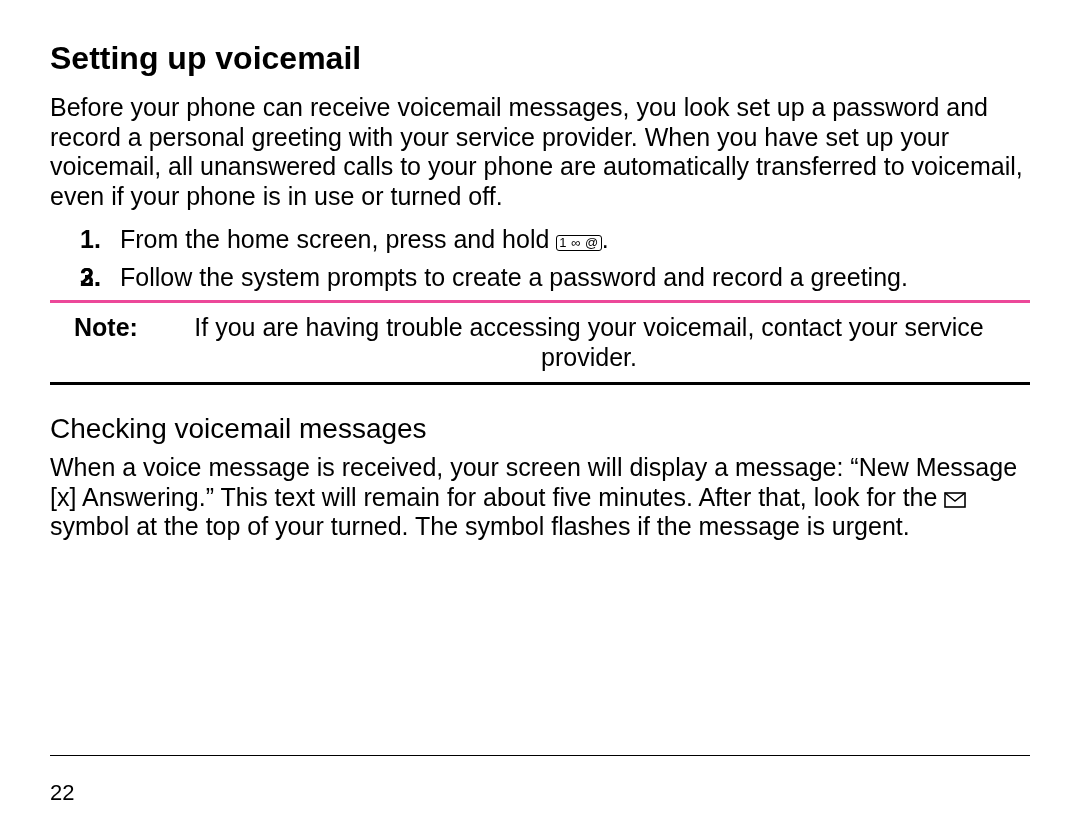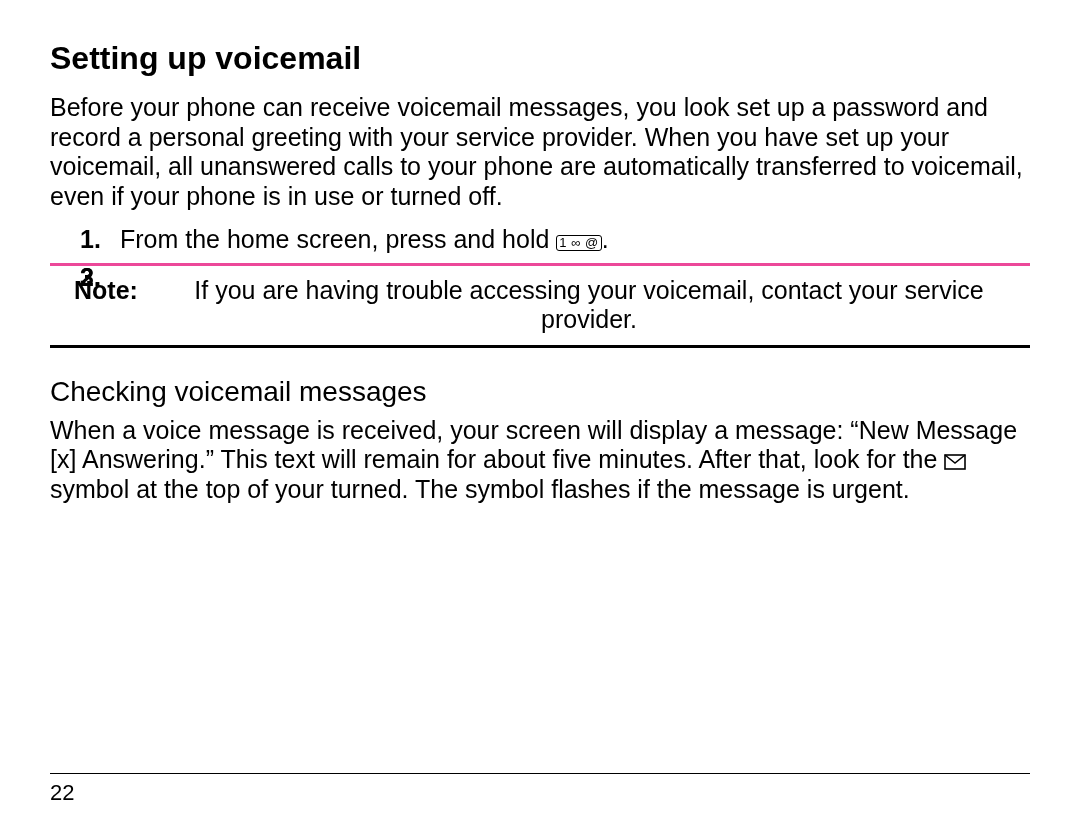--- a/index.html
+++ b/index.html
@@ -78,21 +78,21 @@
       display: inline-block;
       vertical-align: -2px;
     }
     .envelope-icon svg { display: block; }
     .footer {
       position: absolute;
       bottom: 28px;
       left: 50px;
       right: 50px;
       border-top: 1px solid #000;
-      padding-top: 6px;
+      padding-top: 24px;
       display: flex;
       justify-content: space-between;
       font-size: 22px;
     }
   </style>
 </head>
 <body>
 
 <h1 class="heading-1">Setting up voicemail</h1>
 
@@ -101,20 +101,21 @@
 <ol class="ordered-list">
   <li>
     <span class="num">1.</span>
     <span>From the home screen, press and hold </span><span class="key-icon">1 ∞ @</span><span>.</span>
   </li>
   <li>
     <span class="num">2.</span>
   </li>
   <li>
     <span class="num">3.</span>
+    <span>Follow the system prompts to create a password and record a greeting.</span>
   </li>
 </ol>
 
 <div class="note-block">
   <div class="note-inner">
     <span class="note-label">Note:</span>
     <span>If you are having trouble accessing your voicemail, contact your service provider.</span>
   </div>
 </div>
 

